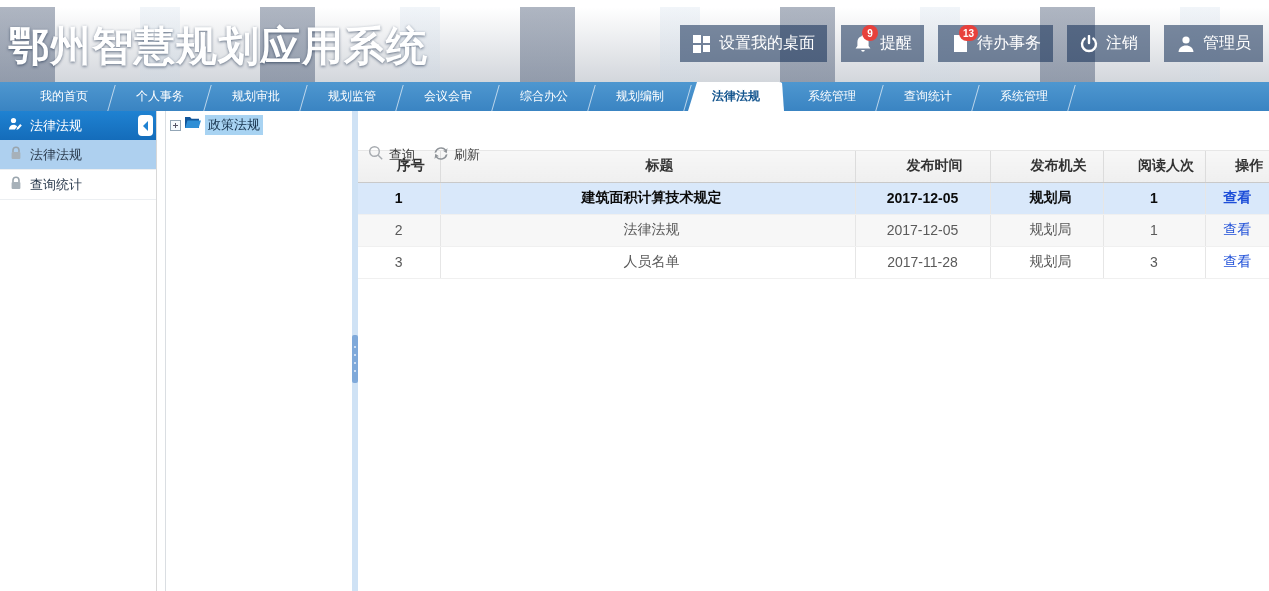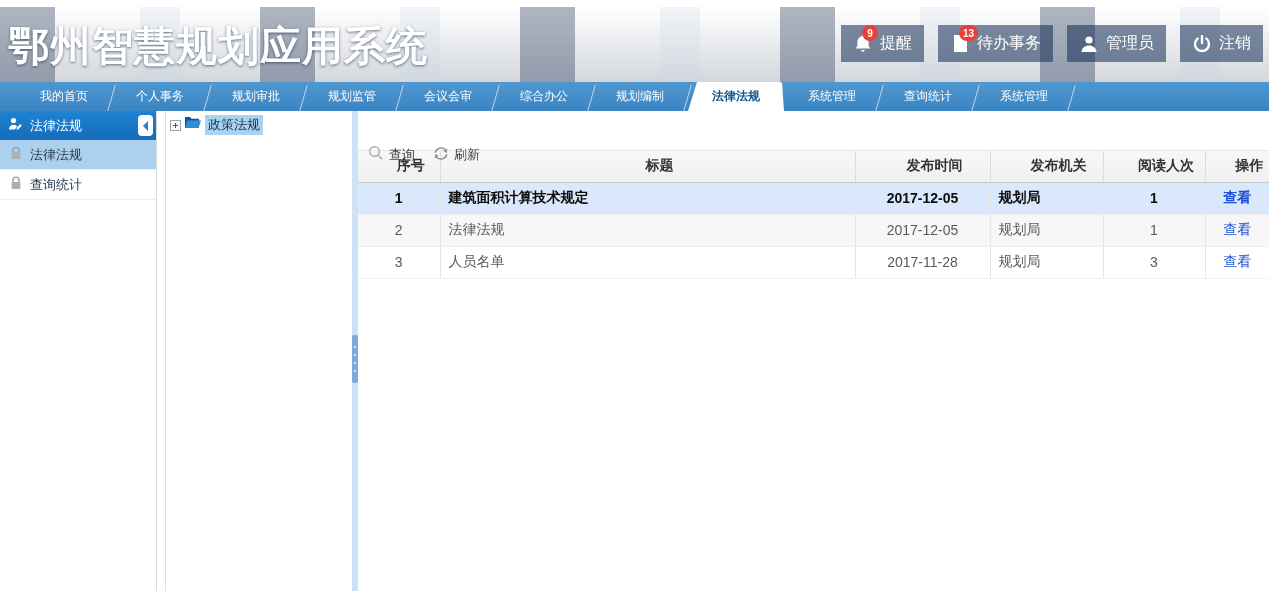--- a/index.html
+++ b/index.html
@@ -87,35 +87,46 @@
       font-size:13px; color:#404040; cursor:pointer; font-family:inherit;margin-top:48px; }
 
   table.grid { width:100%; border-collapse:collapse; table-layout:fixed; font-size:14px; }
   .grid th { height:31px; background:linear-gradient(#f7f7f7,#efefef); font-weight:bold;
       color:#333; border-right:1px solid #dcdcdc; border-bottom:1px solid #c9c9c9;
       text-align:center;padding-left:24px; }
   .grid th:last-child { border-right:0; }
   .grid td { height:32px; border-right:1px solid #e6e6e6; border-bottom:1px solid #f0f0f0;
       color:#5a5a5a; text-align:center; overflow:hidden; white-space:nowrap; }
   .grid td:last-child { border-right:0; }
-  .grid td.lft { text-align:left; padding-left:8px; }
+  .grid td.lft { text-align:center; padding-left:8px; }
   .grid tr.odd td { background:#f7f7f7; }
   .grid tr.selected td { background:#d9e8fa; color:#0c0c0c; font-weight:bold; }
   .grid a.view { color:#1d4ed8; text-decoration:none; cursor:pointer; font-weight:normal; }
   .grid tr.selected a.view { font-weight:bold; }
 </style>
 </head>
 <body>
 
 <div class="page">
 
   <header class="hero">
     <h1>鄂州智慧规划应用系统</h1>
     <nav class="topnav">
 
+      <div class="topnav-item">
+        <span class="nicon">
+          <svg width="18" height="18" viewBox="0 0 18 18">
+              <rect x="0" y="0" width="8" height="8" fill="#fff"></rect>
+              <rect x="10" y="1" width="7" height="7" fill="#fff"></rect>
+              <rect x="0" y="10" width="8" height="8" fill="#fff"></rect>
+              <rect x="10" y="10" width="7" height="7" fill="#fff"></rect>
+            </svg>
+        </span>
+        <span>设置我的桌面</span>
+      </div>
 
       <div class="topnav-item">
         <span class="nicon">
           <svg width="18" height="19" viewBox="0 0 18 19">
               <path fill="#fff" d="M9 1c.8 0 1.4.6 1.4 1.3C13 3 14.6 5.2 14.6 8v4l1.8 2.6H1.6L3.4 12V8c0-2.8 1.6-5 4.2-5.7C7.6 1.6 8.2 1 9 1z"></path>
               <path fill="#fff" d="M7.2 16h3.6A1.9 1.9 0 0 1 9 17.8 1.9 1.9 0 0 1 7.2 16z"></path>
             </svg>
           <span class="badge">9</span>
         </span>
         <span>提醒</span>
@@ -128,35 +139,35 @@
               <path fill="#b9cde4" d="M11 1l4 4h-4z"></path>
             </svg>
           <span class="badge">13</span>
         </span>
         <span>待办事务</span>
       </div>
 
       <div class="topnav-item">
         <span class="nicon">
           <svg width="18" height="18" viewBox="0 0 18 18">
+              <path d="M4.6 3.6a7 7 0 1 0 8.8 0" fill="none" stroke="#fff" stroke-width="2.4" stroke-linecap="round"></path>
+              <line x1="9" y1="1" x2="9" y2="8" stroke="#fff" stroke-width="2.4" stroke-linecap="round"></line>
+            </svg>
+        </span>
+        <span>注销</span>
+      </div>
+
+      <div class="topnav-item">
+        <span class="nicon">
+          <svg width="18" height="18" viewBox="0 0 18 18">
               <circle cx="9" cy="5" r="3.6" fill="#fff"></circle>
               <path fill="#fff" d="M1.5 17c.4-4 3.4-6.4 7.5-6.4s7.1 2.4 7.5 6.4z"></path>
             </svg>
         </span>
         <span>管理员</span>
-      </div>
-
-      <div class="topnav-item">
-        <span class="nicon">
-          <svg width="18" height="18" viewBox="0 0 18 18">
-              <path d="M4.6 3.6a7 7 0 1 0 8.8 0" fill="none" stroke="#fff" stroke-width="2.4" stroke-linecap="round"></path>
-              <line x1="9" y1="1" x2="9" y2="8" stroke="#fff" stroke-width="2.4" stroke-linecap="round"></line>
-            </svg>
-        </span>
-        <span>注销</span>
       </div>
 
     </nav>
   </header>
 
   <div class="tabbar">
     <div class="tab">我的首页</div>
     <div class="tab">个人事务</div>
     <div class="tab">规划审批</div>
     <div class="tab">规划监管</div>

